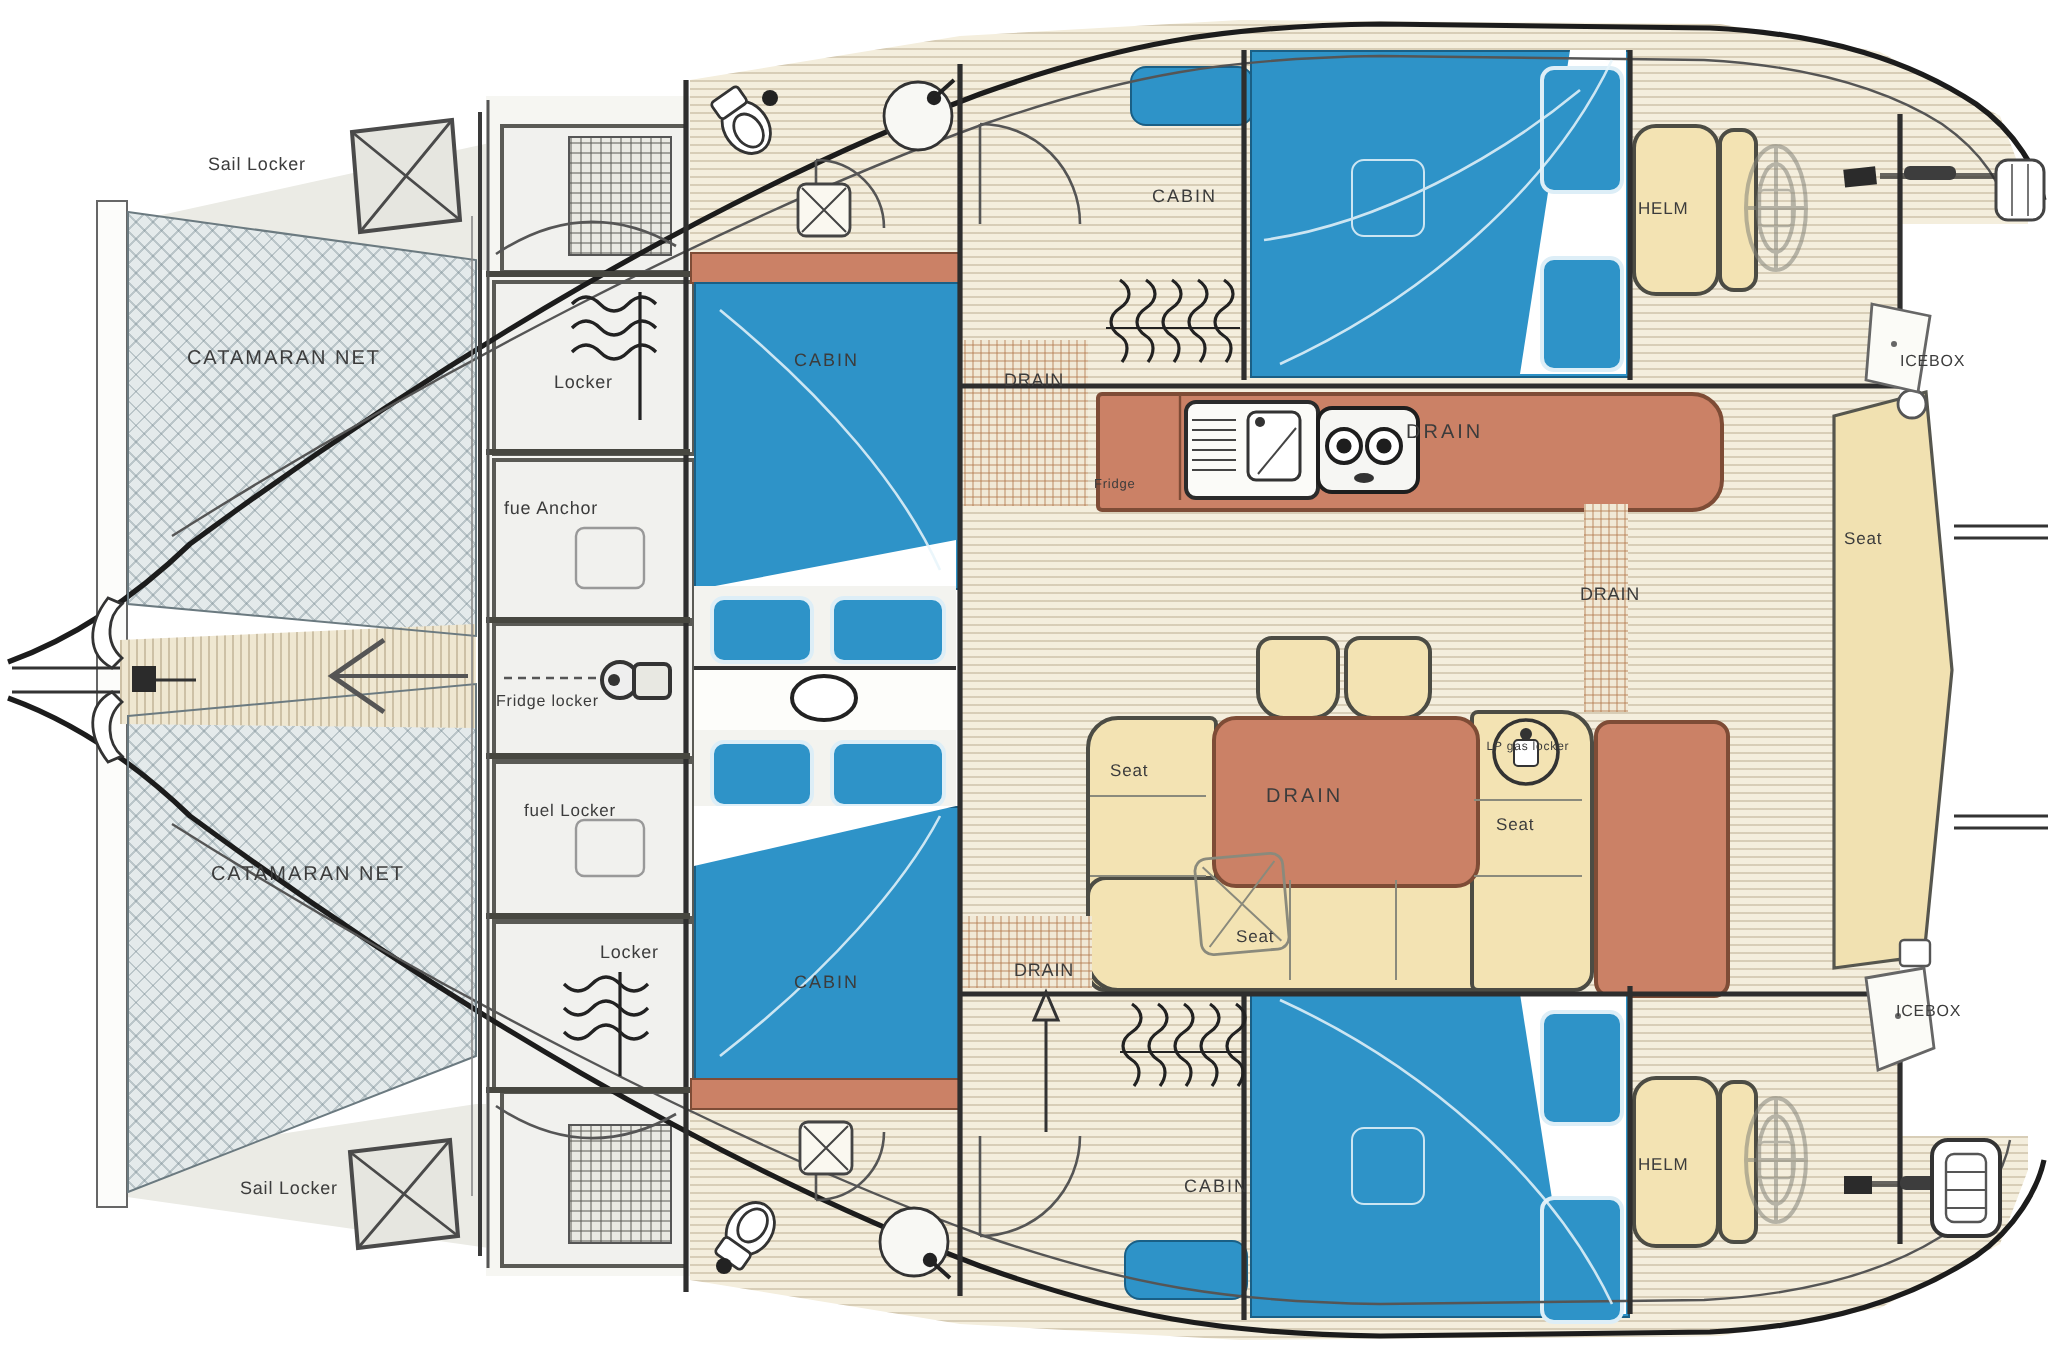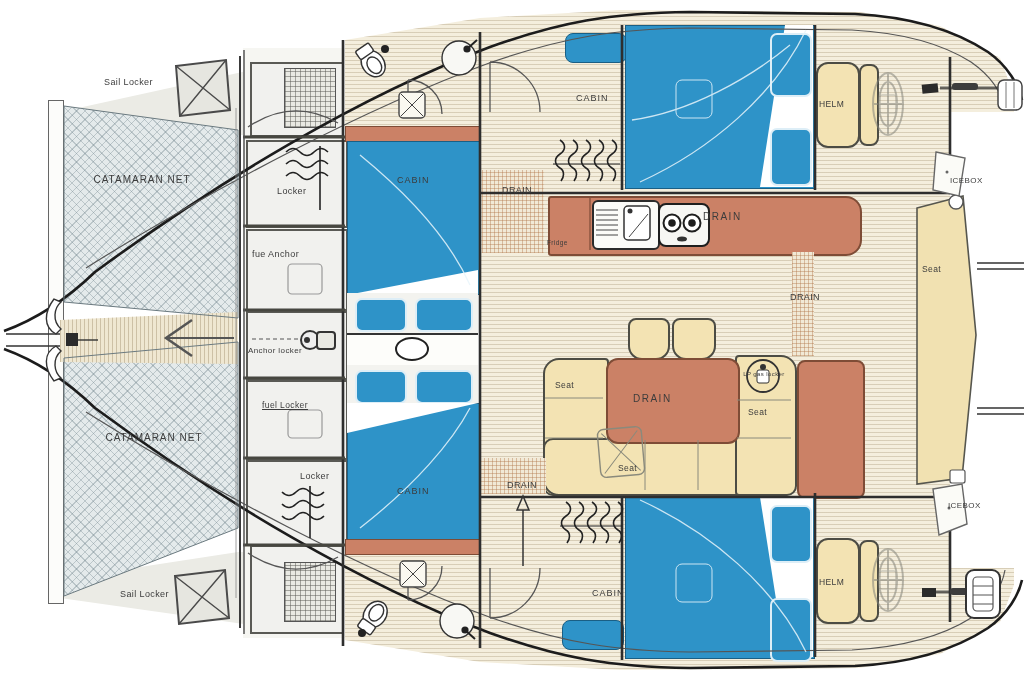--- a/index.html
+++ b/index.html
@@ -316,22 +316,22 @@
     <g stroke="#333" stroke-width="1.5" fill="none">
       <path d="M523,566 L523,510"></path>
         <polygon points="517,510 529,510 523,496"></polygon>
     </g>
   </svg>
 
   <div class="lbl" style="left:104px;top:77px;">Sail Locker</div>
   <div class="lbl ctr" style="left:76px;top:174px;width:132px;font-size:10px;letter-spacing:1px;">CATAMARAN NET</div>
   <div class="lbl" style="left:277px;top:186px;">Locker</div>
   <div class="lbl" style="left:252px;top:249px;">fue  Anchor</div>
-  <div class="lbl" style="left:248px;top:346px;font-size:8px;">Anchor locker</div>
-  <div class="lbl" style="left:262px;top:400px;font-size:8.5px;text-decoration:underline;">fuel  Locker</div>
+  <div class="lbl" style="left:248px;top:346px;font-size:8px;">Fridge locker</div>
+  <div class="lbl" style="left:262px;top:400px;font-size:8.5px;">fuel  Locker</div>
   <div class="lbl" style="left:300px;top:471px;">Locker</div>
   <div class="lbl ctr" style="left:88px;top:432px;width:132px;font-size:10px;letter-spacing:1px;">CATAMARAN NET</div>
   <div class="lbl" style="left:120px;top:589px;">Sail Locker</div>
   <div class="lbl" style="left:397px;top:175px;letter-spacing:1px;">CABIN</div>
   <div class="lbl" style="left:397px;top:486px;letter-spacing:1px;">CABIN</div>
   <div class="lbl" style="left:576px;top:93px;letter-spacing:1px;">CABIN</div>
   <div class="lbl" style="left:592px;top:588px;letter-spacing:1px;">CABIN</div>
   <div class="lbl" style="left:502px;top:185px;">DRAIN</div>
   <div class="lbl" style="left:790px;top:292px;">DRAIN</div>
   <div class="lbl" style="left:507px;top:480px;">DRAIN</div>

